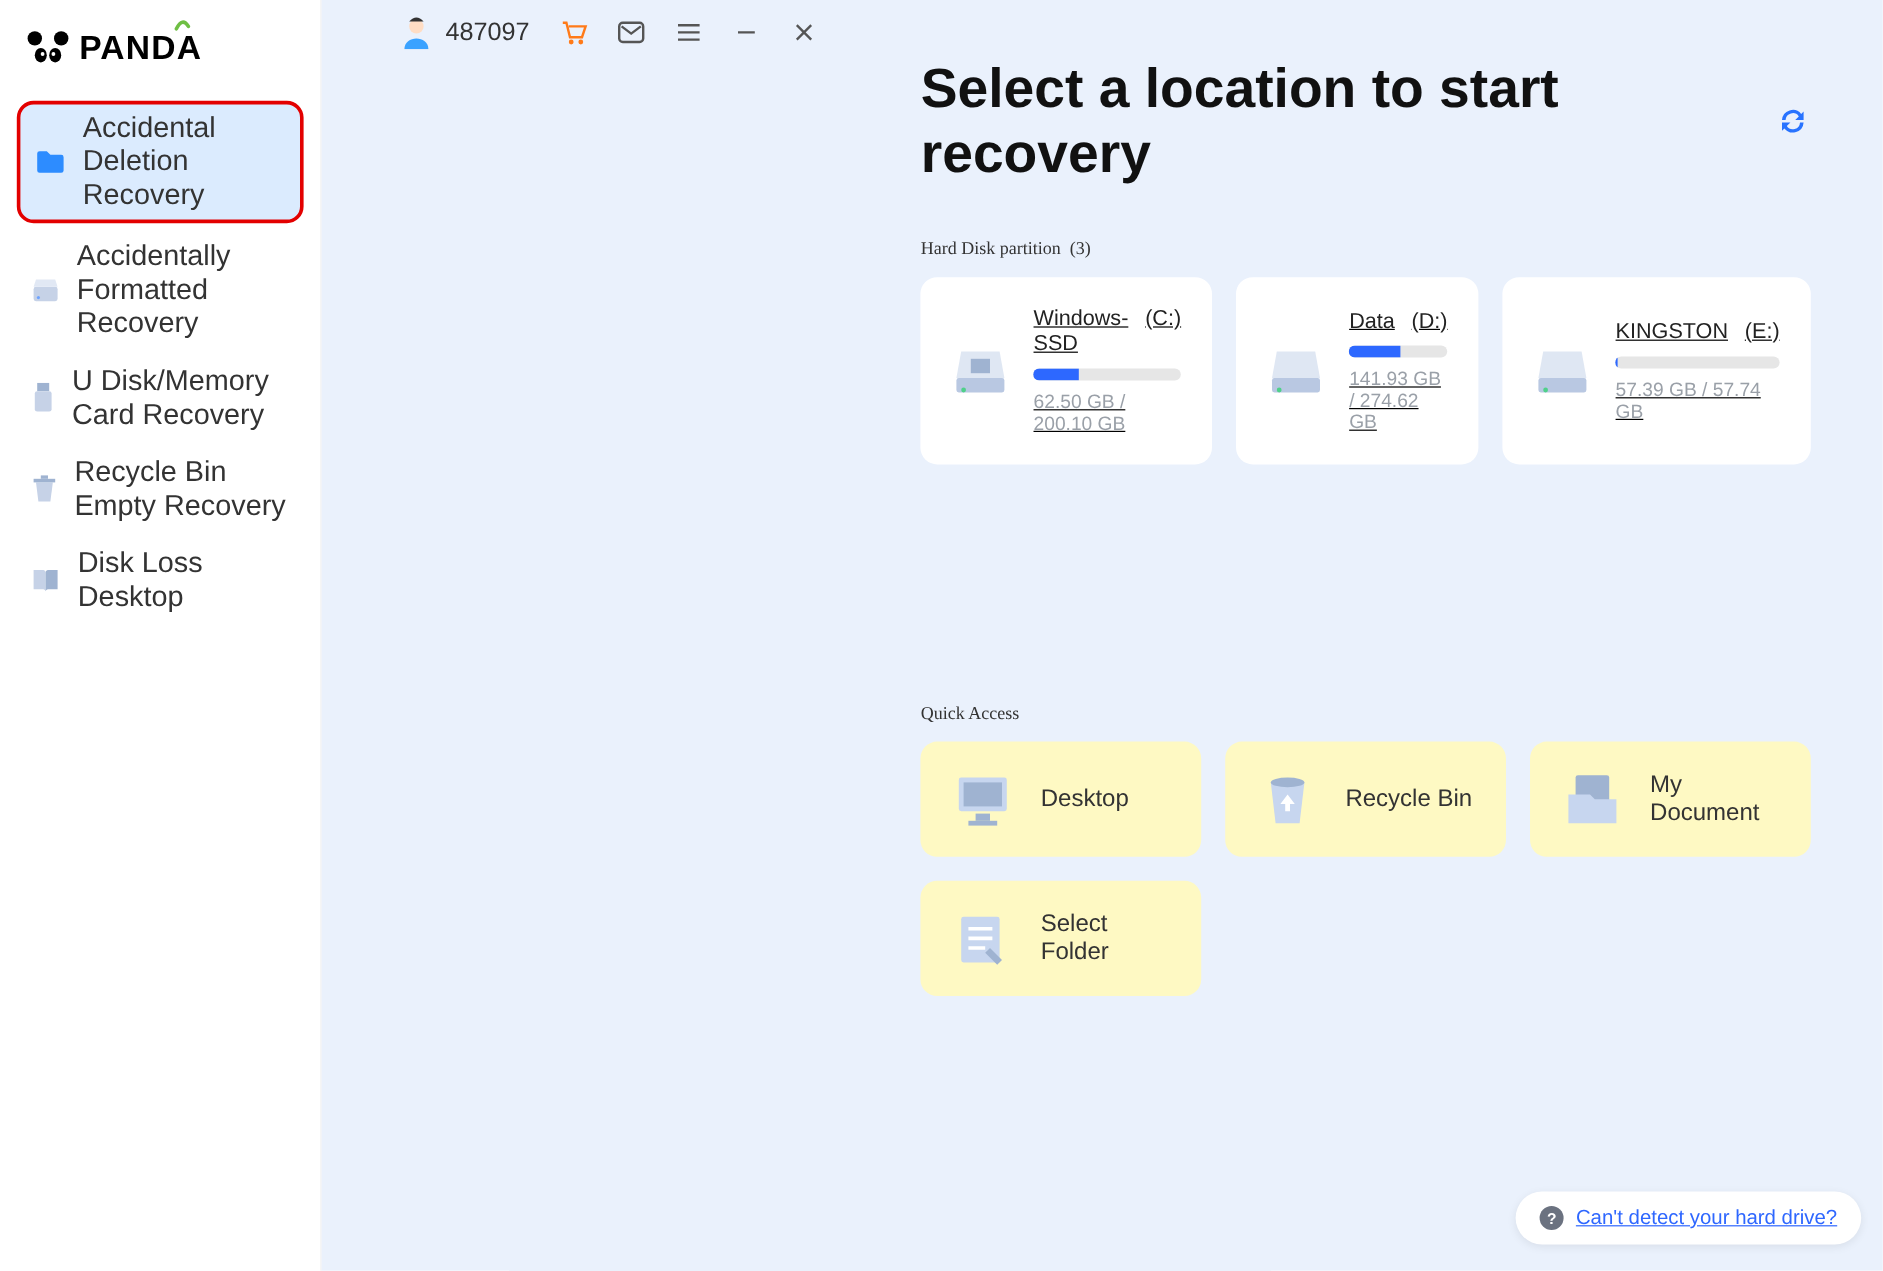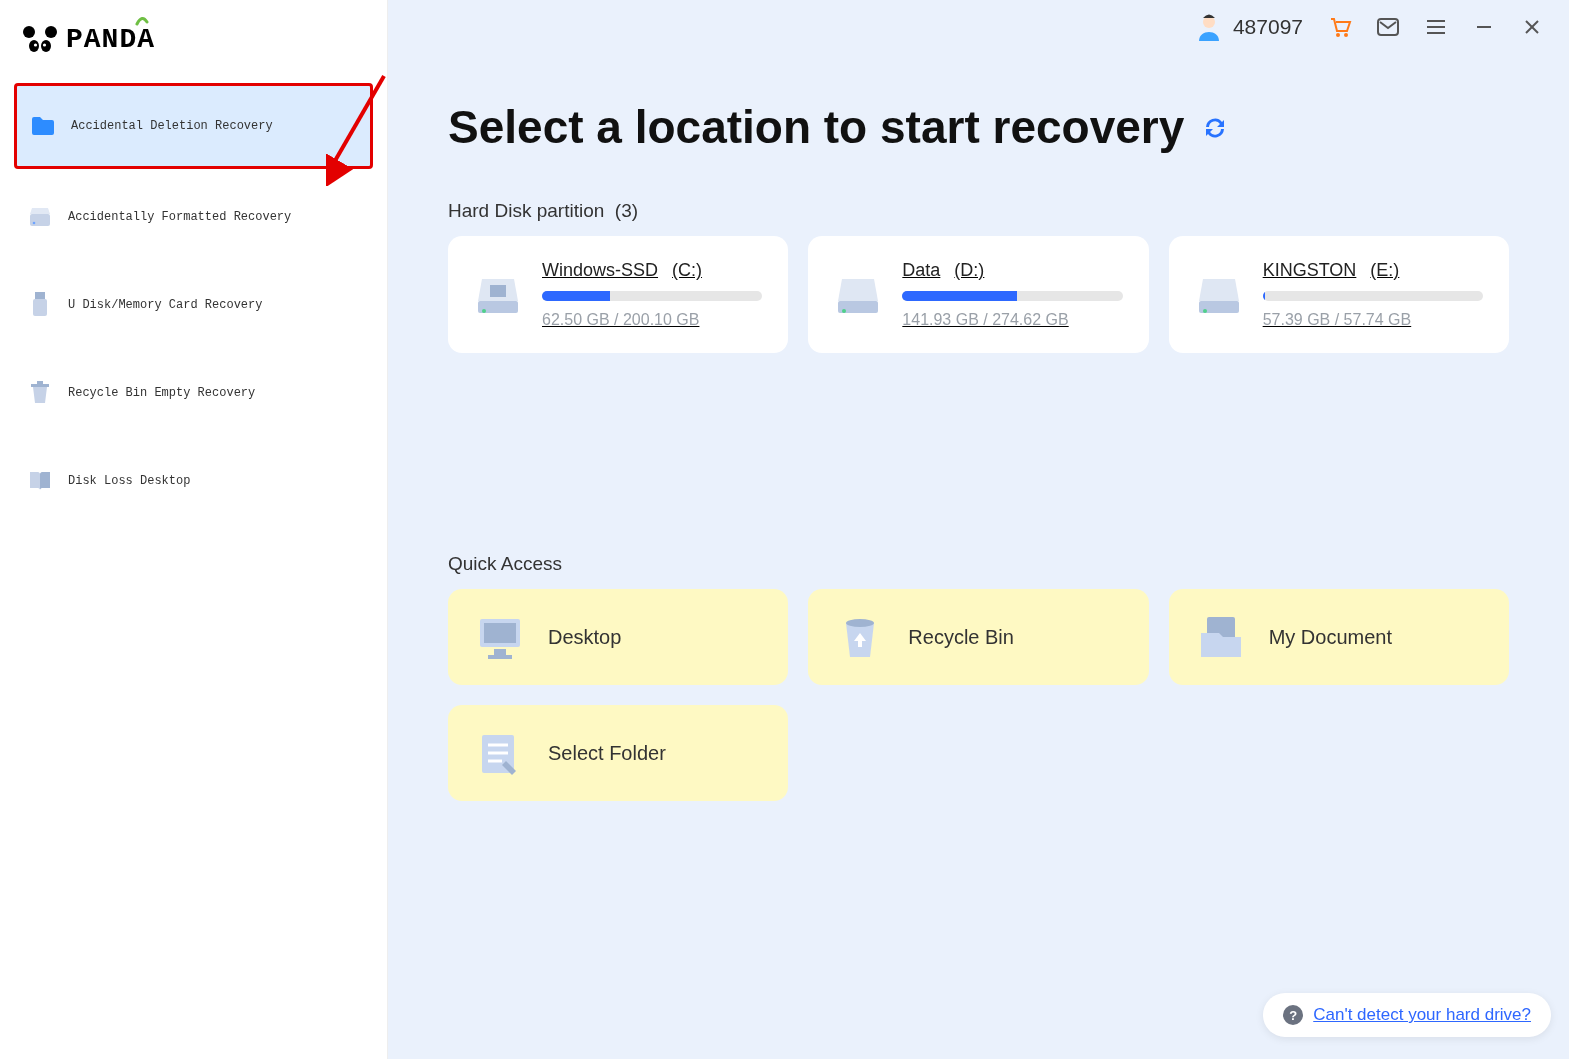--- a/index.html
+++ b/index.html
@@ -15,21 +15,20 @@
     display: flex;
     height: 100%;
   }
   
   .sidebar {
     width: 388px;
     background: #fff;
     border-right: 1px solid #eee;
     padding-top: 10px;
     position: relative;
-    font-family: Liberation Mono, monospace;
   }
   .logo {
     display: flex;
     align-items: center;
     gap: 8px;
     padding: 14px 22px 28px 22px;
   }
   .logo-face {
     display: inline-flex;
     align-items: baseline;
@@ -50,24 +49,24 @@
   .sidebar-list {
     display: flex;
     flex-direction: column;
     gap: 8px;
     padding: 0 14px;
   }
   .sidebar-item {
     display: flex;
     align-items: center;
     gap: 14px;
-    padding: 28px 12px;
-    border-radius: 4px;
+    padding: 6px 12px;
+    border-radius: 14px;
     cursor: pointer;
-    font-size: 12px;
+    font-size: 24px;
     color: #333;
   }
   .sidebar-item .icon {
     width: 28px;
     height: 24px;
     display: inline-flex;
     align-items: center;
     justify-content: center;
   }
   .sidebar-item.active {
@@ -80,22 +79,23 @@
     left: 326px;
     top: 66px;
     pointer-events: none;
   }
 
   
   .main {
     flex: 1;
     background: #eaf1fc;
     display: flex;
-    flex-direction: column;
+    flex-direction: row;
     position: relative;
+    padding-left: 43px;
   }
   .titlebar {
     height: 54px;
     display: flex;
     align-items: center;
     justify-content: flex-end;
     gap: 18px;
     padding: 0 22px;
   }
   .titlebar .avatar {
@@ -116,24 +116,25 @@
   .page-title {
     font-size: 46px;
     font-weight: 700;
     color: #111;
     display: flex;
     align-items: center;
     gap: 16px;
   }
   .refresh-icon { color:#2873ff; cursor:pointer; }
   .section-label {
-    font-size: 19px;
+    font-size: 15px;
     color: #333;
     margin-top: 46px;
     margin-bottom: 14px;
+    font-family: Liberation Serif, serif;
   }
   .cards-row {
     display: grid;
     grid-template-columns: repeat(3, 1fr);
     gap: 20px;
     text-decoration: underline;
   }
   .partition-card {
     background: #fff;
     border-radius: 14px;

